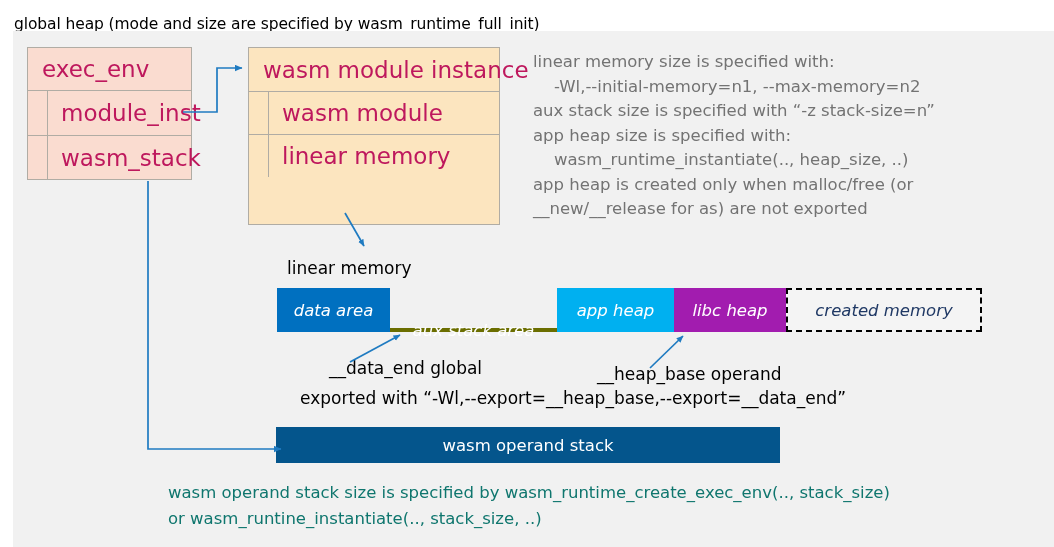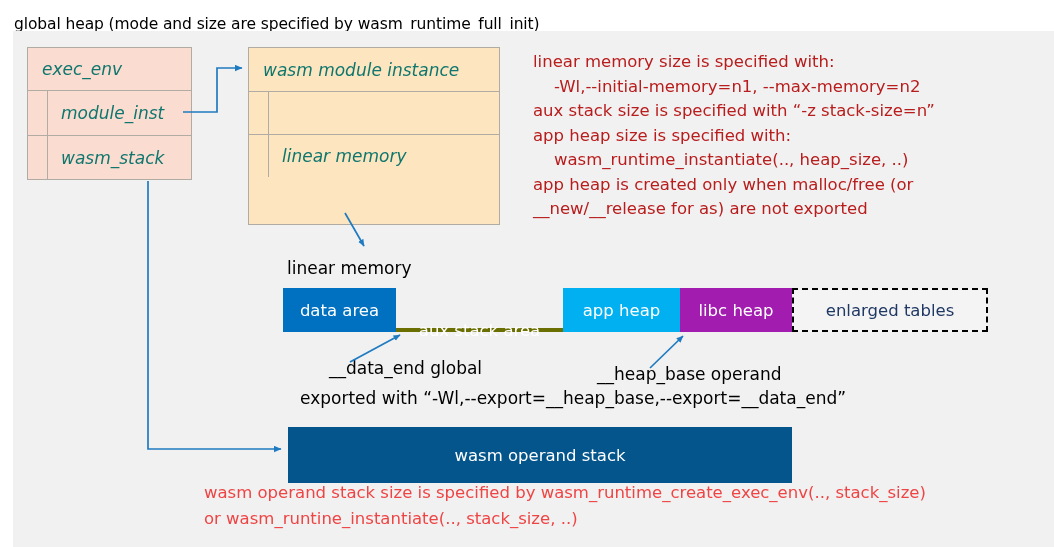--- a/index.html
+++ b/index.html
@@ -47,24 +47,23 @@
   
   .struct-box {
     position: absolute;
     box-sizing: border-box;
     border: 1px solid #b0aca4;
   }
   .struct-row {
     box-sizing: border-box;
     display: flex;
     align-items: center;
-    font-size: 17px;
-    color: #0f766e;
-    white-space: nowrap;
-    font-style: italic;
+    font-size: 23px;
+    color: #be185d;
+    white-space: nowrap;
   }
   .struct-head {
     padding-left: 14px;
   }
   .struct-sub {
     border-top: 1px solid #b0aca4;
   }
   .struct-gutter {
     box-sizing: border-box;
     border-right: 1px solid #b0aca4;
@@ -97,45 +96,46 @@
     background: #fce5bf;
   }
   #wasm-module-instance-box .struct-row { height: 43px; }
   #wasm-module-instance-box .struct-gutter { width: 20px; }
 
   
   .note-block {
     position: absolute;
     font-size: 16.5px;
     line-height: 24.5px;
-    color: #b91c1c;
+    color: #737373;
     white-space: pre;
   }
   #notes-right {
     left: 533px;
     top: 50px;
   }
 
   
   #linear-memory-label {
     position: absolute;
     left: 287px;
     top: 258px;
     font-size: 17px;
     color: #000;
     white-space: nowrap;
   }
 
   
   #memory-bar {
     position: absolute;
-    left: 283px;
+    left: 277px;
     top: 288px;
     height: 44px;
     display: flex;
+    font-style: italic;
   }
   .mem-seg {
     box-sizing: border-box;
     display: flex;
     align-items: center;
     justify-content: center;
     font-size: 16.5px;
     color: #ffffff;
     white-space: nowrap;
   }
@@ -167,40 +167,40 @@
     left: 300px;
     top: 388px;
     font-size: 17px;
     color: #000;
     white-space: nowrap;
   }
 
   
   #wasm-operand-stack-box {
     position: absolute;
-    left: 288px;
+    left: 276px;
     top: 427px;
     width: 504px;
-    height: 56px;
+    height: 36px;
     background: #04558c;
     display: flex;
     align-items: center;
     justify-content: center;
     color: #ffffff;
     font-size: 16.5px;
     white-space: nowrap;
   }
 
   #stack-note {
     position: absolute;
-    left: 204px;
+    left: 168px;
     top: 480px;
     font-size: 16.5px;
     line-height: 26px;
-    color: #ef4444;
+    color: #0f766e;
     white-space: pre;
   }
 
   
   #connectors {
     position: absolute;
     left: 0; top: 0;
     width: 1054px;
     height: 547px;
     pointer-events: none;
@@ -224,20 +224,21 @@
     <div class="struct-row struct-sub r3" style="border-top-color: rgb(176, 172, 164); text-align: right;">
       <div class="struct-gutter" style="border-right-color: rgb(176, 172, 164);"></div>
       <div class="struct-sub-label">wasm_stack</div>
     </div>
   </div>
 
   <div class="struct-box" id="wasm-module-instance-box" style="background: rgb(252, 229, 191); border-color: rgb(176, 172, 164);">
     <div class="struct-row struct-head">wasm module instance</div>
     <div class="struct-row struct-sub" style="border-top-color: rgb(176, 172, 164);">
       <div class="struct-gutter" style="border-right-color: rgb(176, 172, 164);"></div>
+      <div class="struct-sub-label">wasm module</div>
     </div>
     <div class="struct-row struct-sub" style="border-top-color: rgb(176, 172, 164);">
       <div class="struct-gutter" style="border-right-color: rgb(176, 172, 164);"></div>
       <div class="struct-sub-label">linear memory</div>
     </div>
   </div>
 
   <div class="note-block" id="notes-right">linear memory size is specified with:
     -Wl,--initial-memory=n1, --max-memory=n2
 aux stack size is specified with “-z stack-size=n”
@@ -255,21 +256,21 @@
       <div class="mem-seg" style="width: 167px; background: rgb(107, 110, 0); color: rgb(255, 255, 255); margin-top: 40px;">
         <span>aux stack area</span>
       </div>
       <div class="mem-seg" style="width: 117px; background: rgb(0, 176, 240); color: rgb(255, 255, 255);">
         <span>app heap</span>
       </div>
       <div class="mem-seg" style="width: 112px; background: #a21caf; color: rgb(255, 255, 255);">
         <span>libc heap</span>
       </div>
       <div class="mem-seg dashed" style="width: 196px; color: rgb(31, 56, 100);">
-        <span>enlarged tables</span>
+        <span>created memory</span>
       </div>
     </div>
 
   <div id="data-end-label">__data_end global</div>
   <div id="heap-base-label">__heap_base operand</div>
   <div id="export-note">exported with “-Wl,--export=__heap_base,--export=__data_end”</div>
 
   <div id="wasm-operand-stack-box" style="background: rgb(4, 85, 140);">wasm operand stack</div>
   <div id="stack-note">wasm operand stack size is specified by wasm_runtime_create_exec_env(.., stack_size)
 or wasm_runtine_instantiate(.., stack_size, ..)</div>

